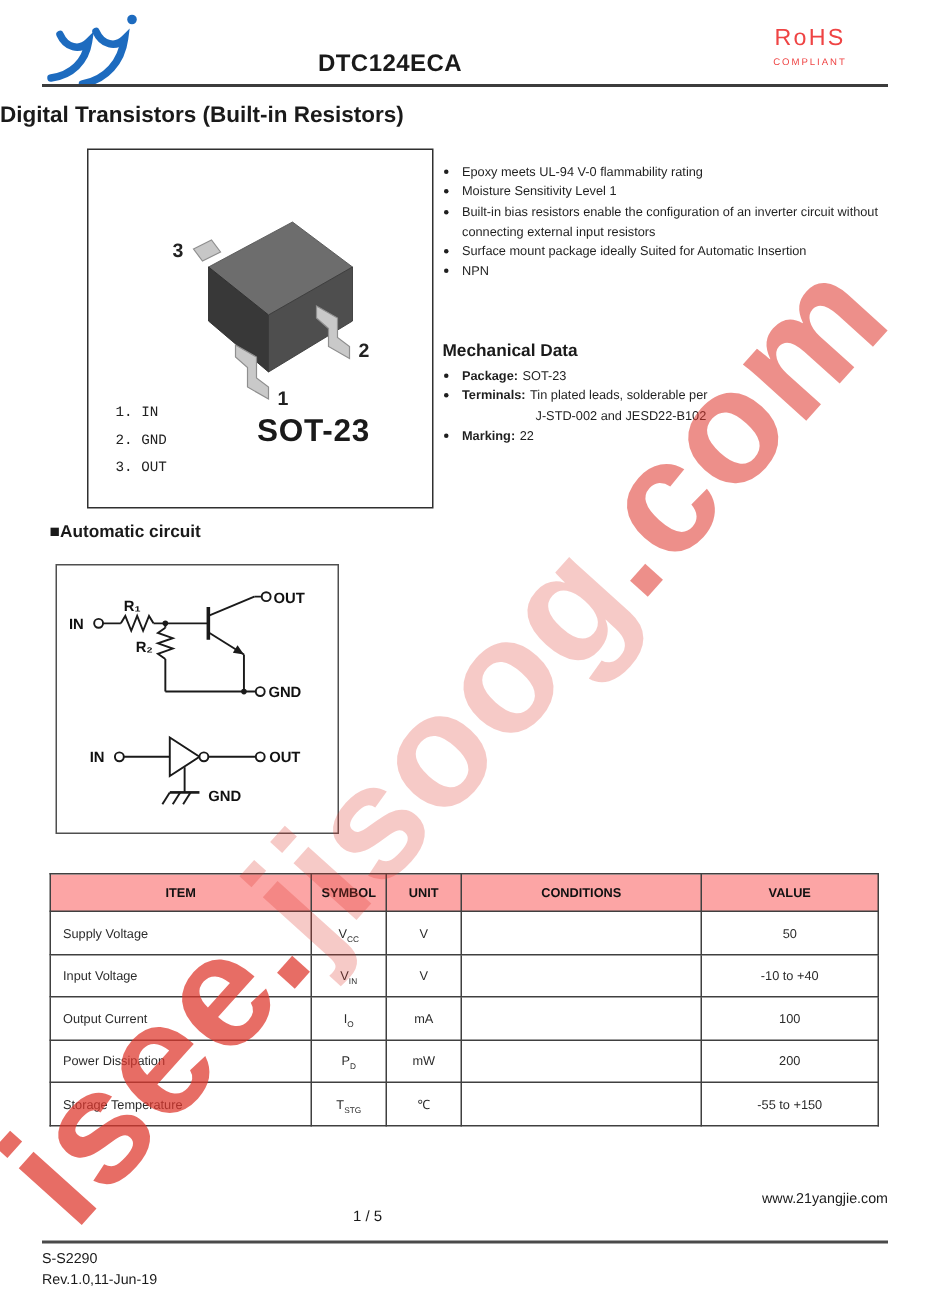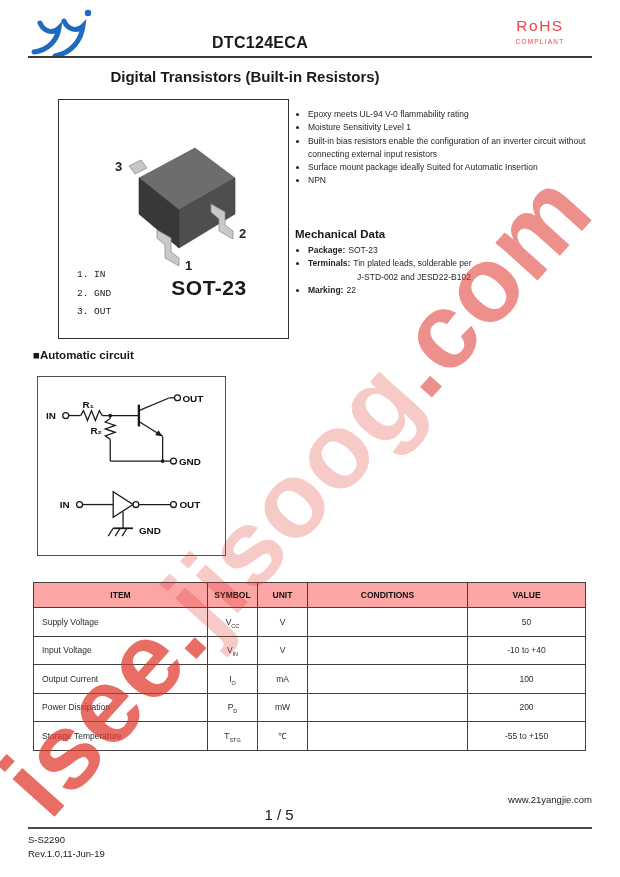--- a/index.html
+++ b/index.html
@@ -10,21 +10,21 @@
   .abs{position:absolute;}
 
   
   .logo{left:26px;top:6px;width:90px;height:52px;}
   .product-title{left:0;top:34px;width:520px;text-align:center;font-size:16px;font-weight:bold;letter-spacing:.3px;}
   .rohs-wrap{left:502px;top:17px;width:76px;text-align:center;color:#ef4444;}
   .rohs-main{font-size:15.5px;letter-spacing:1.5px;}
   .rohs-sub{font-size:6.4px;letter-spacing:1.3px;margin-top:3px;}
   .header-rule{left:28px;top:56px;width:564px;height:2px;background:#3c3c3c;}
 
-  .doc-title{left:0;top:68px;width:490px;text-align:center;font-size:15px;font-weight:bold;}
+  .doc-title{left:0;top:68px;width:490px;text-align:left;font-size:15px;font-weight:bold;}
 
   
   .pkg-panel{left:58px;top:99px;width:229px;height:238px;border:1.5px solid #2f2f2f;background:#fff;}
   .pkg-art{position:absolute;left:20px;top:26px;width:185px;height:145px;}
   .pin-list{position:absolute;left:18px;top:166px;font-size:9.5px;line-height:18.5px;color:#222;font-family:Liberation Mono, monospace;}
   .sot-label{position:absolute;left:82px;top:176px;width:136px;text-align:center;font-size:21px;font-weight:bold;letter-spacing:.5px;}
 
   
   .features{left:295px;top:108px;width:300px;}
   .mech{left:295px;top:228px;width:300px;}
@@ -45,21 +45,21 @@
   .ratings-heading .hb{font-weight:bold;}
   .ratings-heading .hn{font-weight:normal;font-size:10.8px;margin-left:3px;}
   table.ratings{left:33px;top:582px;width:552px;border-collapse:collapse;table-layout:fixed;position:absolute;}
   table.ratings th,table.ratings td{border:1px solid #404040;font-size:8.5px;color:#2b2b2b;}
   table.ratings th{background:#fca5a5;height:22px;font-weight:bold;color:#111;}
   table.ratings td{height:25.5px;text-align:center;}
   table.ratings td.item{text-align:left;padding-left:8px;}
   table.ratings sub{font-size:5.5px;line-height:0;}
 
   
-  .page-num{left:0;top:806px;width:490px;text-align:center;font-size:15px;padding-left:34px;}
+  .page-num{left:0;top:806px;width:490px;text-align:center;font-size:10px;}
   .footer-rule{left:28px;top:827px;width:564px;height:2px;background:#4a4a4a;}
   .footer-left{left:28px;top:833px;font-size:9.5px;line-height:13.5px;}
   .footer-company{left:0;top:835px;width:530px;text-align:center;font-size:9.5px;}
   .footer-site{right:28px;top:794px;font-size:9.5px;}
 
   
   .watermark{
     left:-24px;top:756px;transform:rotate(-48deg);transform-origin:0 0;
     font-size:107px;font-weight:bold;letter-spacing:1px;white-space:nowrap;
     color:#df352b;pointer-events:none;z-index:5;

